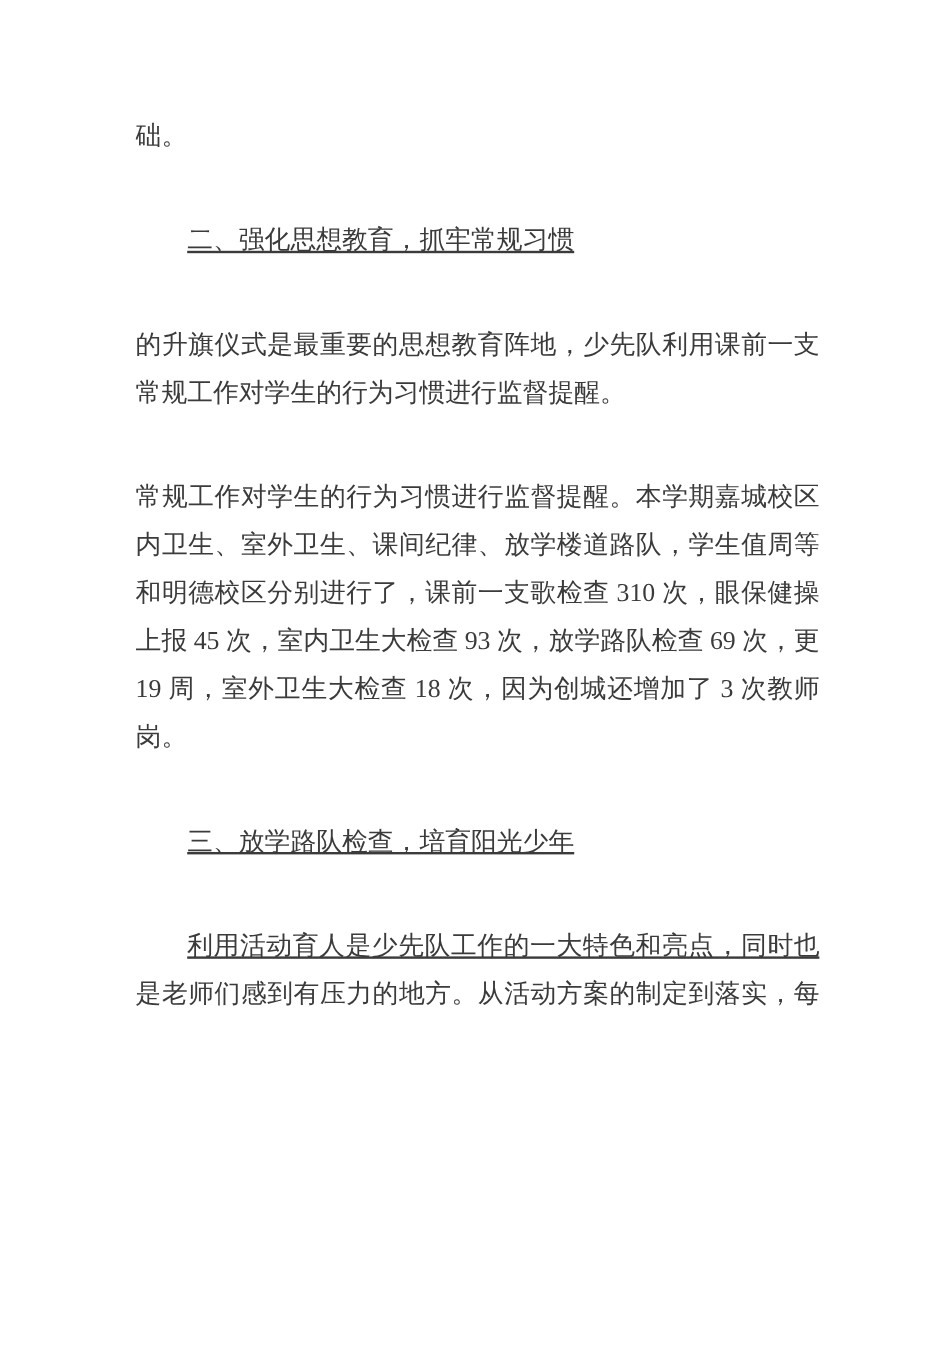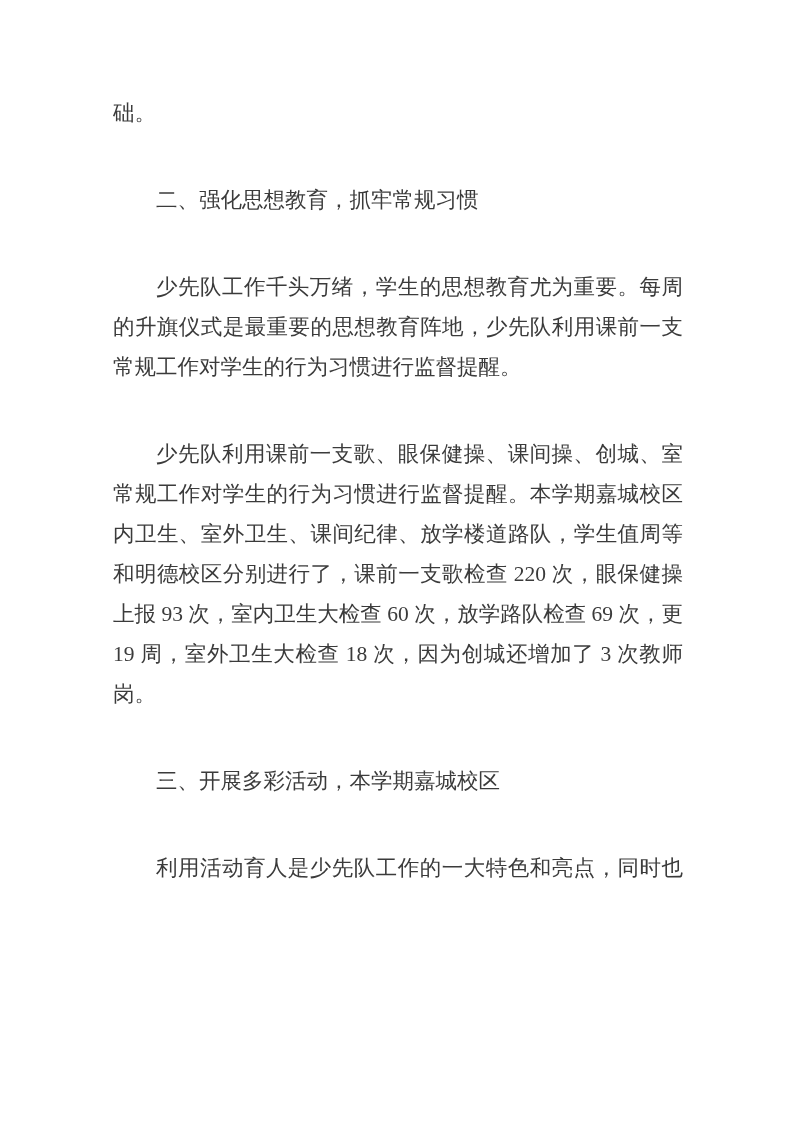--- a/index.html
+++ b/index.html
@@ -35,50 +35,50 @@
     text-align: justify;
     text-justify: inter-ideograph;
     white-space: normal;
     overflow: hidden;
   }
   .line.fill {
     text-align-last: justify;
   }
   .line.indent {
     text-indent: 43px;
+    text-decoration: underline;
   }
   .heading .line {
     font-weight: normal;
   }
 </style>
 </head>
 <body>
 
 <main class="page">
   <section id="doc-body">
       <div class="block paragraph">
         <div class="line">础。</div>
       </div>
       <div class="block heading">
         <div class="line indent">二、强化思想教育，抓牢常规习惯</div>
       </div>
       <div class="block paragraph">
-        <div class="line fill indent">少先队工作千头万绪，学生的思想教育尤为重要。每周</div>
         <div class="line fill">的升旗仪式是最重要的思想教育阵地，少先队利用课前一支歌</div>
         <div class="line">常规工作对学生的行为习惯进行监督提醒。</div>
       </div>
       <div class="block paragraph">
-        <div class="line fill indent">少先队利用课前一支歌、眼保健操、课间操、创城、室</div>
         <div class="line fill">常规工作对学生的行为习惯进行监督提醒。本学期嘉城校区</div>
         <div class="line fill">内卫生、室外卫生、课间纪律、放学楼道路队，学生值周等</div>
-        <div class="line fill">和明德校区分别进行了，课前一支歌检查 220 次，眼保健操</div>
-        <div class="line fill">上报 93 次，室内卫生大检查 60 次，放学路队检查 69 次，更</div>
+        <div class="line fill">和明德校区分别进行了，课前一支歌检查 310 次，眼保健操</div>
+        <div class="line fill">上报 45 次，室内卫生大检查 93 次，放学路队检查 69 次，更</div>
         <div class="line fill">19 周，室外卫生大检查 18 次，因为创城还增加了 3 次教师轮</div>
         <div class="line">岗。</div>
       </div>
       <div class="block heading">
-        <div class="line indent">三、开展多彩活动，本学期嘉城校区</div>
+        <div class="line indent">三、放学路队检查，培育阳光少年</div>
       </div>
       <div class="block paragraph">
         <div class="line fill indent">利用活动育人是少先队工作的一大特色和亮点，同时也</div>
+        <div class="line fill">是老师们感到有压力的地方。从活动方案的制定到落实，每</div>
       </div>
     </section>
 </main>
 
 </body></html>

